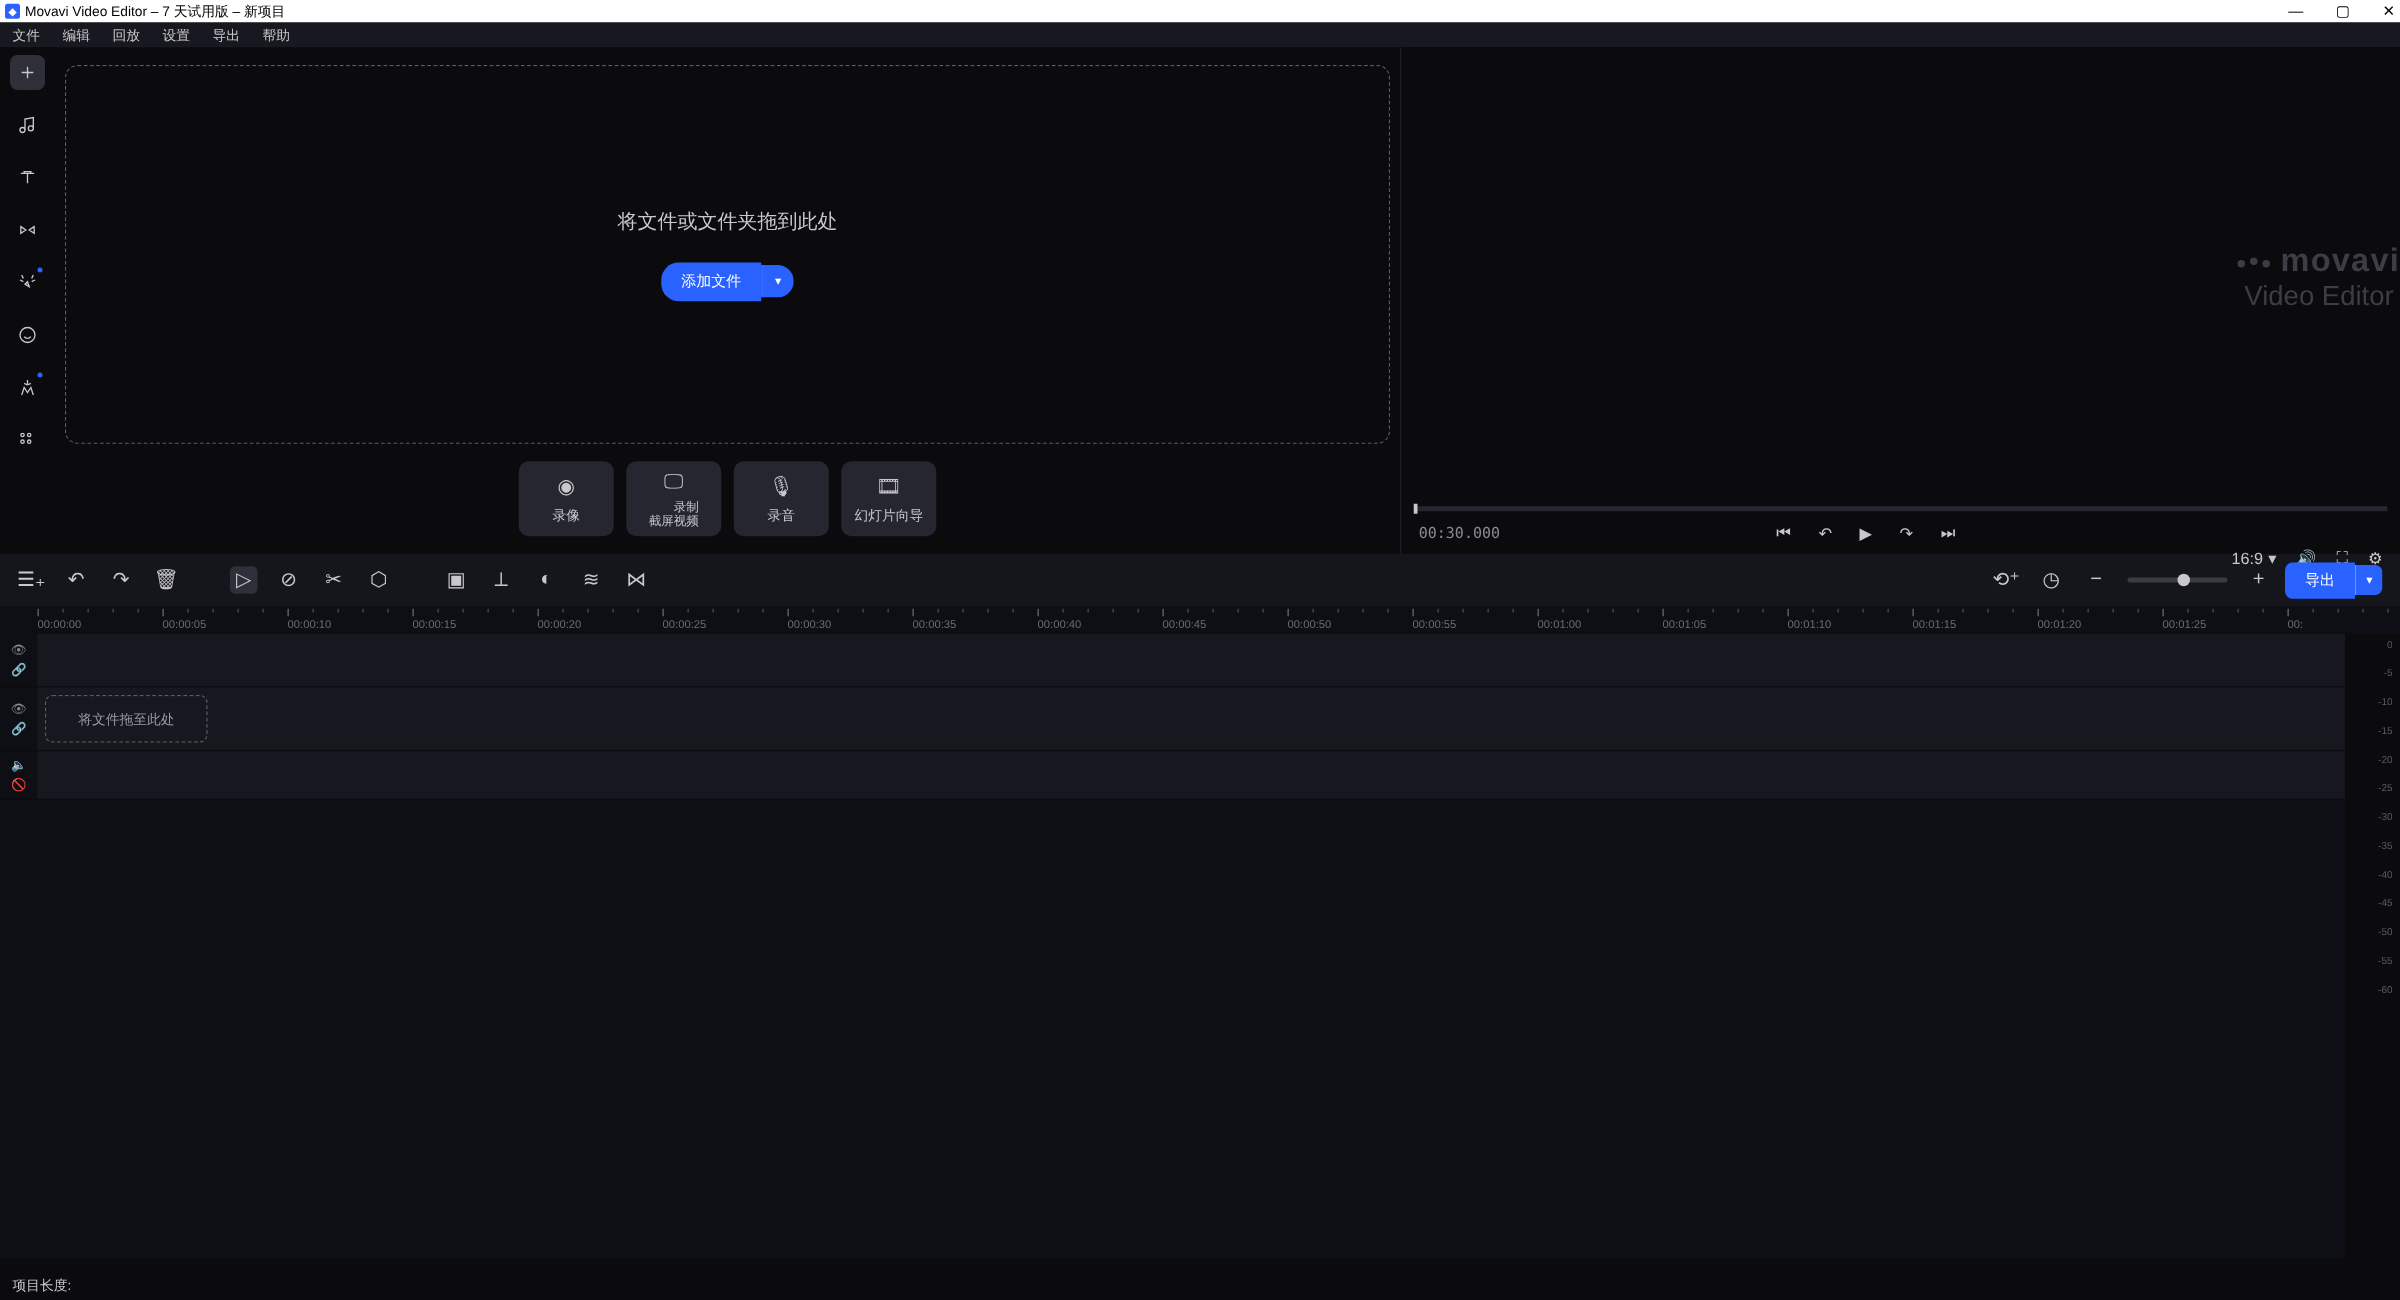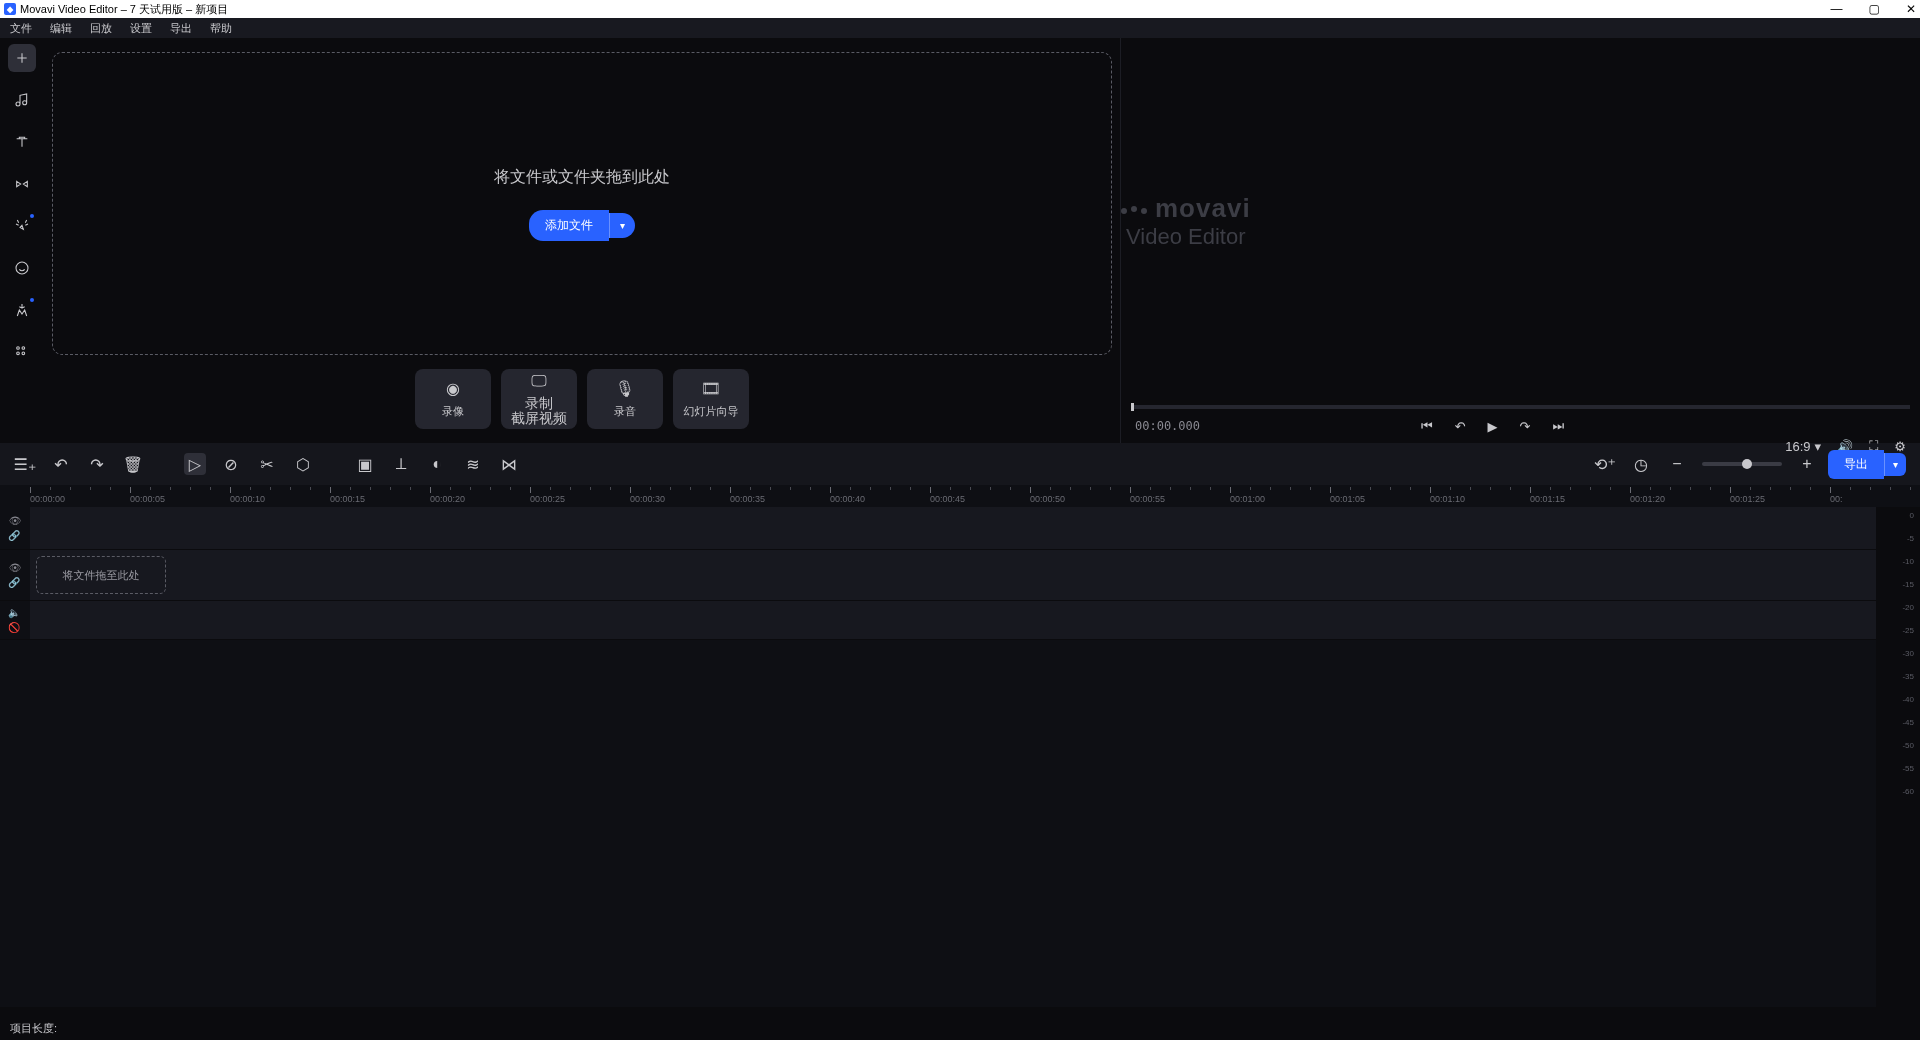--- a/index.html
+++ b/index.html
@@ -32,25 +32,25 @@
 .import-tabs span { font-size: 12px; color: #9a9aa2; cursor: pointer; }
 .import-tabs span.active { color: #ffffff; }
 .dropzone { margin: 6px 0 0 0; flex: 1; border: 1px dashed #5a5b64; border-radius: 10px; display: flex; flex-direction: column; align-items: center; justify-content: center; gap: 22px; min-height: 250px;}
 .dropzone-hint { font-size: 16px; color: #c8c8cc; }
 .add-file-btn { display: flex; align-items: center; }
 .add-file-btn .lbl { background: #2962ff; color: #fff; font-size: 12px; padding: 7px 16px; border-radius: 14px 0 0 14px; cursor: pointer; }
 .add-file-btn .chev { background: #2962ff; color: #fff; padding: 7px 10px; border-radius: 0 14px 14px 0; border-left: 1px solid rgba(255,255,255,.3); cursor: pointer; font-size: 10px; }
 .capture-row { display: flex; gap: 10px; justify-content: center; padding: 14px 0; }
 .capture-btn { width: 76px; height: 60px; background: #25262f; border-radius: 8px; display: flex; flex-direction: column; align-items: center; justify-content: center; gap: 6px; color: #c8c8cc; font-size: 11px; cursor: pointer; }
 .capture-btn .ico { font-size: 16px; }
-.capture-btn .sub { font-size: 14px; line-height: 1.1; text-align: center;}
+.capture-btn .sub { font-size: 10px; line-height: 1.1; text-align: right;}
 
 
 .preview { width: 800px; background: #0b0b0e; display: flex; flex-direction: column; border-left: 1px solid #1c1d24; }
-.preview-canvas { flex: 1; display: flex; align-items: center; justify-content: flex-start; }
+.preview-canvas { flex: 1; display: flex; align-items: center; justify-content: flex-end; }
 .brand { color: #3c3d45; text-align: center; }
 .brand-line1 { font-size: 26px; font-weight: 600; letter-spacing: 1px; display:flex; align-items:center; gap:8px; justify-content:center;}
 .brand-dots { display:inline-flex; gap:4px; }
 .brand-dots i { width:6px; height:6px; border-radius:50%; background:#3c3d45; }
 .brand-dots i:nth-child(1){transform:translateY(2px);}
 .brand-dots i:nth-child(3){transform:translateY(2px);}
 .brand-line2 { font-size: 22px; font-weight: 300; }
 .preview-scrub { height: 4px; background: #25262f; margin: 0 10px; position:relative; }
 .preview-scrub::before { content:''; position:absolute; left:0; top:-2px; width:3px; height:8px; background:#c8c8cc; }
 .preview-controls { height: 34px; display: flex; align-items: center; justify-content: space-between; padding: 0 14px; }
@@ -212,21 +212,21 @@
               <i></i>
               <i></i>
             </span>
             <span>movavi</span>
           </div>
         <div class="brand-line2">Video Editor</div>
       </div>
     </div>
     <div class="preview-scrub"></div>
     <div class="preview-controls">
-      <span class="preview-time">00:00.000</span>
+      <span class="preview-time">00:30.000</span>
       <div class="preview-center">
         <span>⏮</span>
         <span>↶</span>
         <span>▶</span>
         <span>↷</span>
         <span>⏭</span>
       </div>
       <div class="preview-right">
         <span class="aspect">
             <span>16:9</span> 

